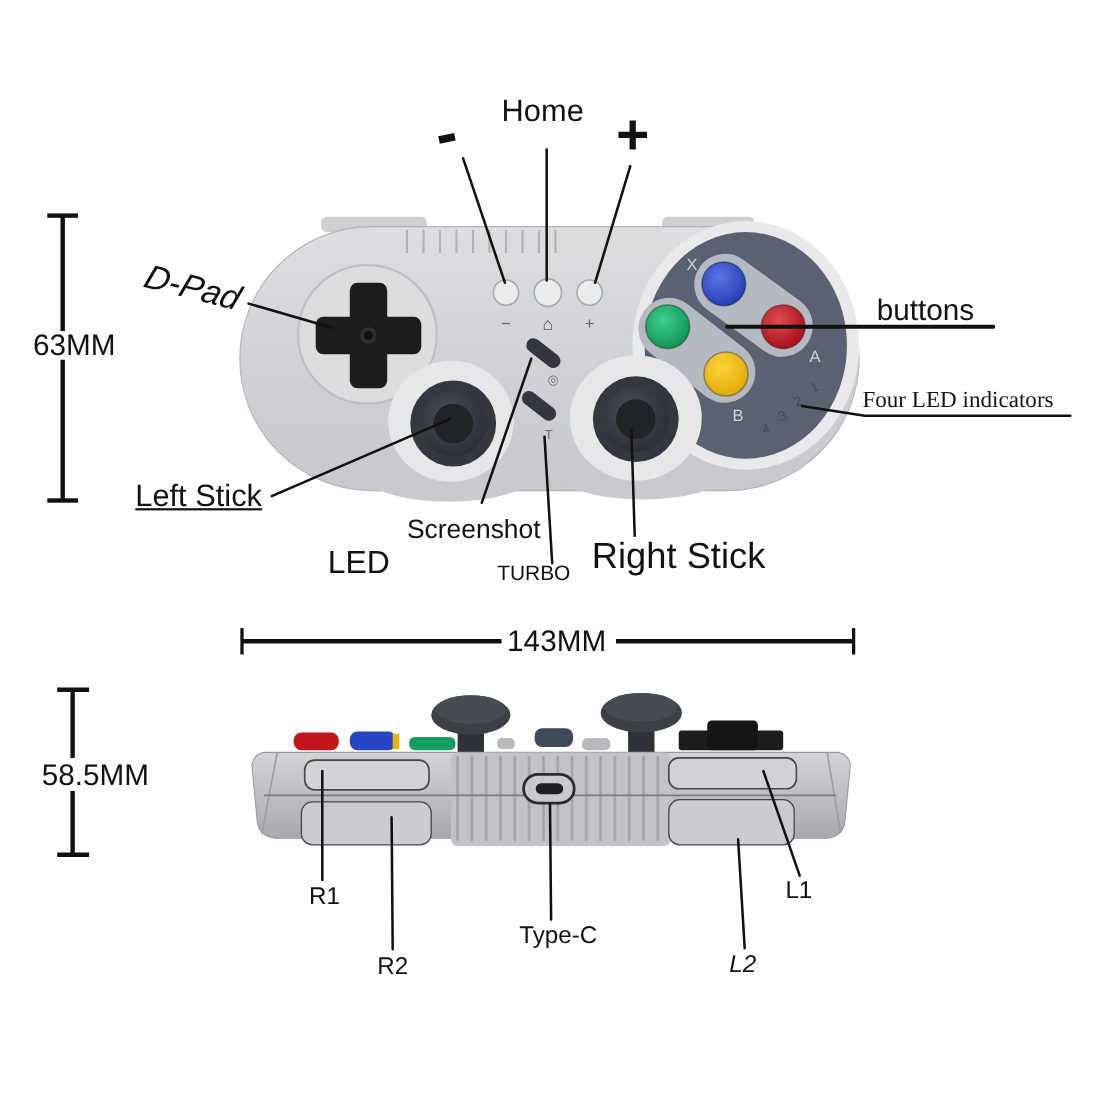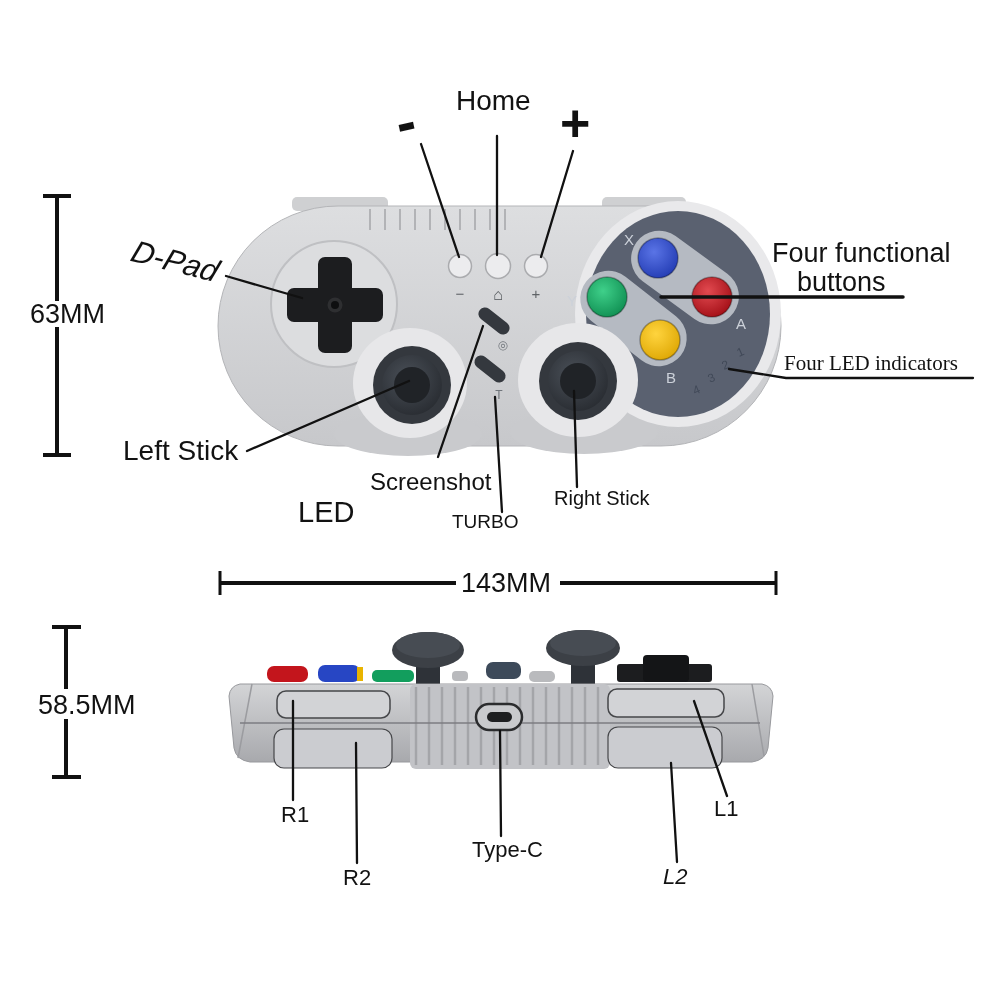--- a/index.html
+++ b/index.html
@@ -8,25 +8,25 @@
   svg{position:absolute;left:0;top:0;}
   .label{position:absolute;white-space:nowrap;color:#121212;line-height:1.05;}
   .lbl-home{left:456px;top:86px;font-size:28px;}
   .lbl-minus{left:396px;top:92px;font-size:58px;font-weight:bold;transform:rotate(-12deg);}
   .lbl-plus{left:560px;top:96px;font-size:52px;font-weight:bold;}
   .lbl-dpad{left:138px;top:236px;font-size:31px;font-style:italic;transform:rotate(14deg) skewX(-6deg);transform-origin:left top;}
   .lbl-63{left:30px;top:300px;font-size:27px;text-align:right;}
   .lbl-ff1{left:772px;top:239px;font-size:27px;}
   .lbl-ff2{left:797px;top:268px;font-size:27px;}
   .lbl-fled{left:784px;top:352px;font-size:21px;font-family:Liberation Serif, serif;}
-  .lbl-leftstick{left:123px;top:436px;font-size:28px;}
+  .lbl-leftstick{left:123px;top:436px;font-size:28px;text-decoration:underline;}
   .lbl-screenshot{left:370px;top:469px;font-size:24px;}
   .lbl-led{left:298px;top:497px;font-size:29px;}
   .lbl-turbo{left:452px;top:512px;font-size:19px;}
-  .lbl-rightstick{left:538px;top:488px;font-size:20px;margin-left:16px;}
+  .lbl-rightstick{left:538px;top:488px;font-size:33px;}
   .lbl-143{left:461px;top:569px;font-size:27px;}
   .lbl-585{left:38px;top:691px;font-size:27px;}
   .lbl-r1{left:281px;top:803px;font-size:22px;}
   .lbl-r2{left:343px;top:866px;font-size:22px;}
   .lbl-typec{left:472px;top:838px;font-size:22px;text-align:right;}
   .lbl-l1{left:714px;top:797px;font-size:22px;}
   .lbl-l2{left:663px;top:865px;font-size:22px;font-style:italic;}
   .svgtext{font-family:"Liberation Sans", sans-serif;}
 </style>
 </head>
@@ -247,21 +247,20 @@
           <line x1="52" y1="777" x2="81" y2="777"></line>
     </g>
   </g>
 </svg>
 
 <div class="label lbl-minus">-</div>
 <div class="label lbl-home">Home</div>
 <div class="label lbl-plus">+</div>
 <div class="label lbl-dpad">D-Pad</div>
 <div class="label lbl-63">63MM</div>
-<div class="label lbl-ff1">Four functional</div>
 <div class="label lbl-ff2">buttons</div>
 <div class="label lbl-fled">Four LED indicators</div>
 <div class="label lbl-leftstick">Left Stick</div>
 <div class="label lbl-screenshot">Screenshot</div>
 <div class="label lbl-led">LED</div>
 <div class="label lbl-turbo">TURBO</div>
 <div class="label lbl-rightstick">Right Stick</div>
 <div class="label lbl-143">143MM</div>
 <div class="label lbl-585">58.5MM</div>
 <div class="label lbl-r1">R1</div>

